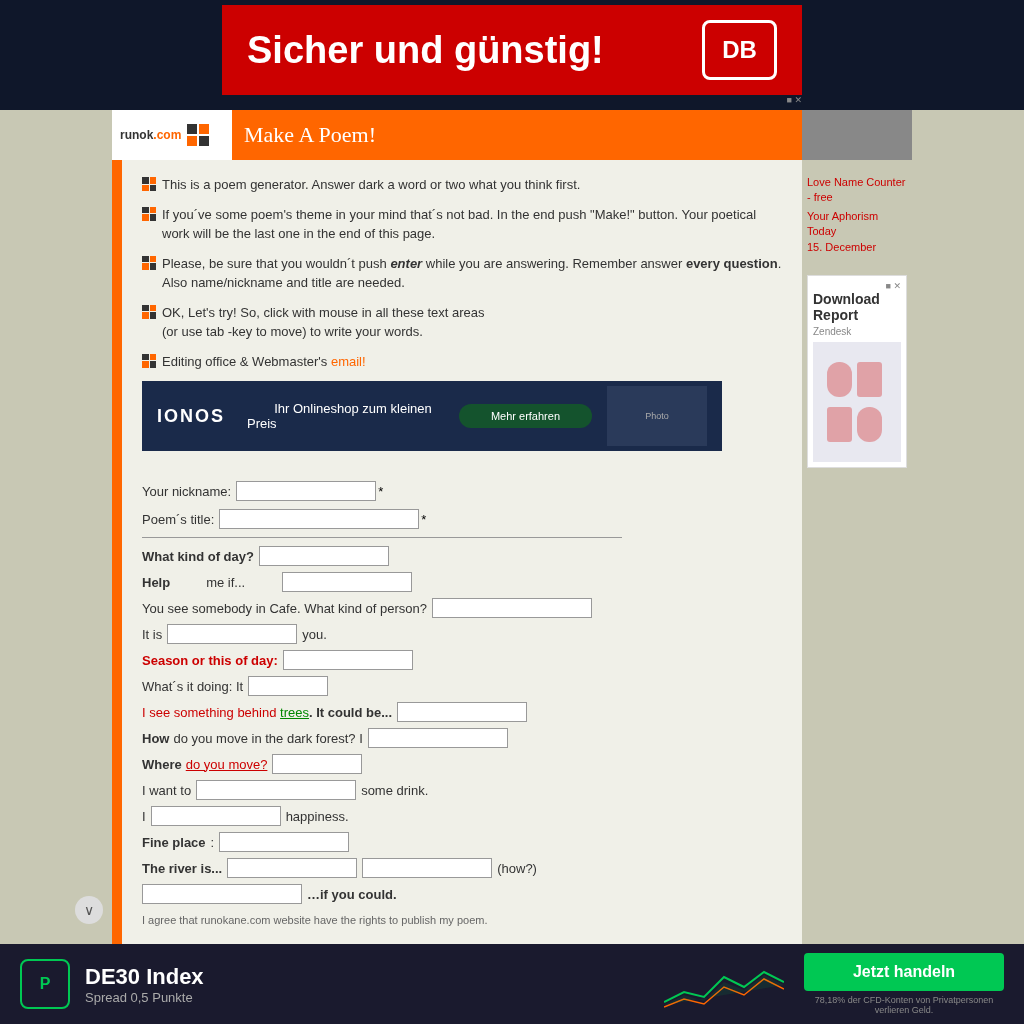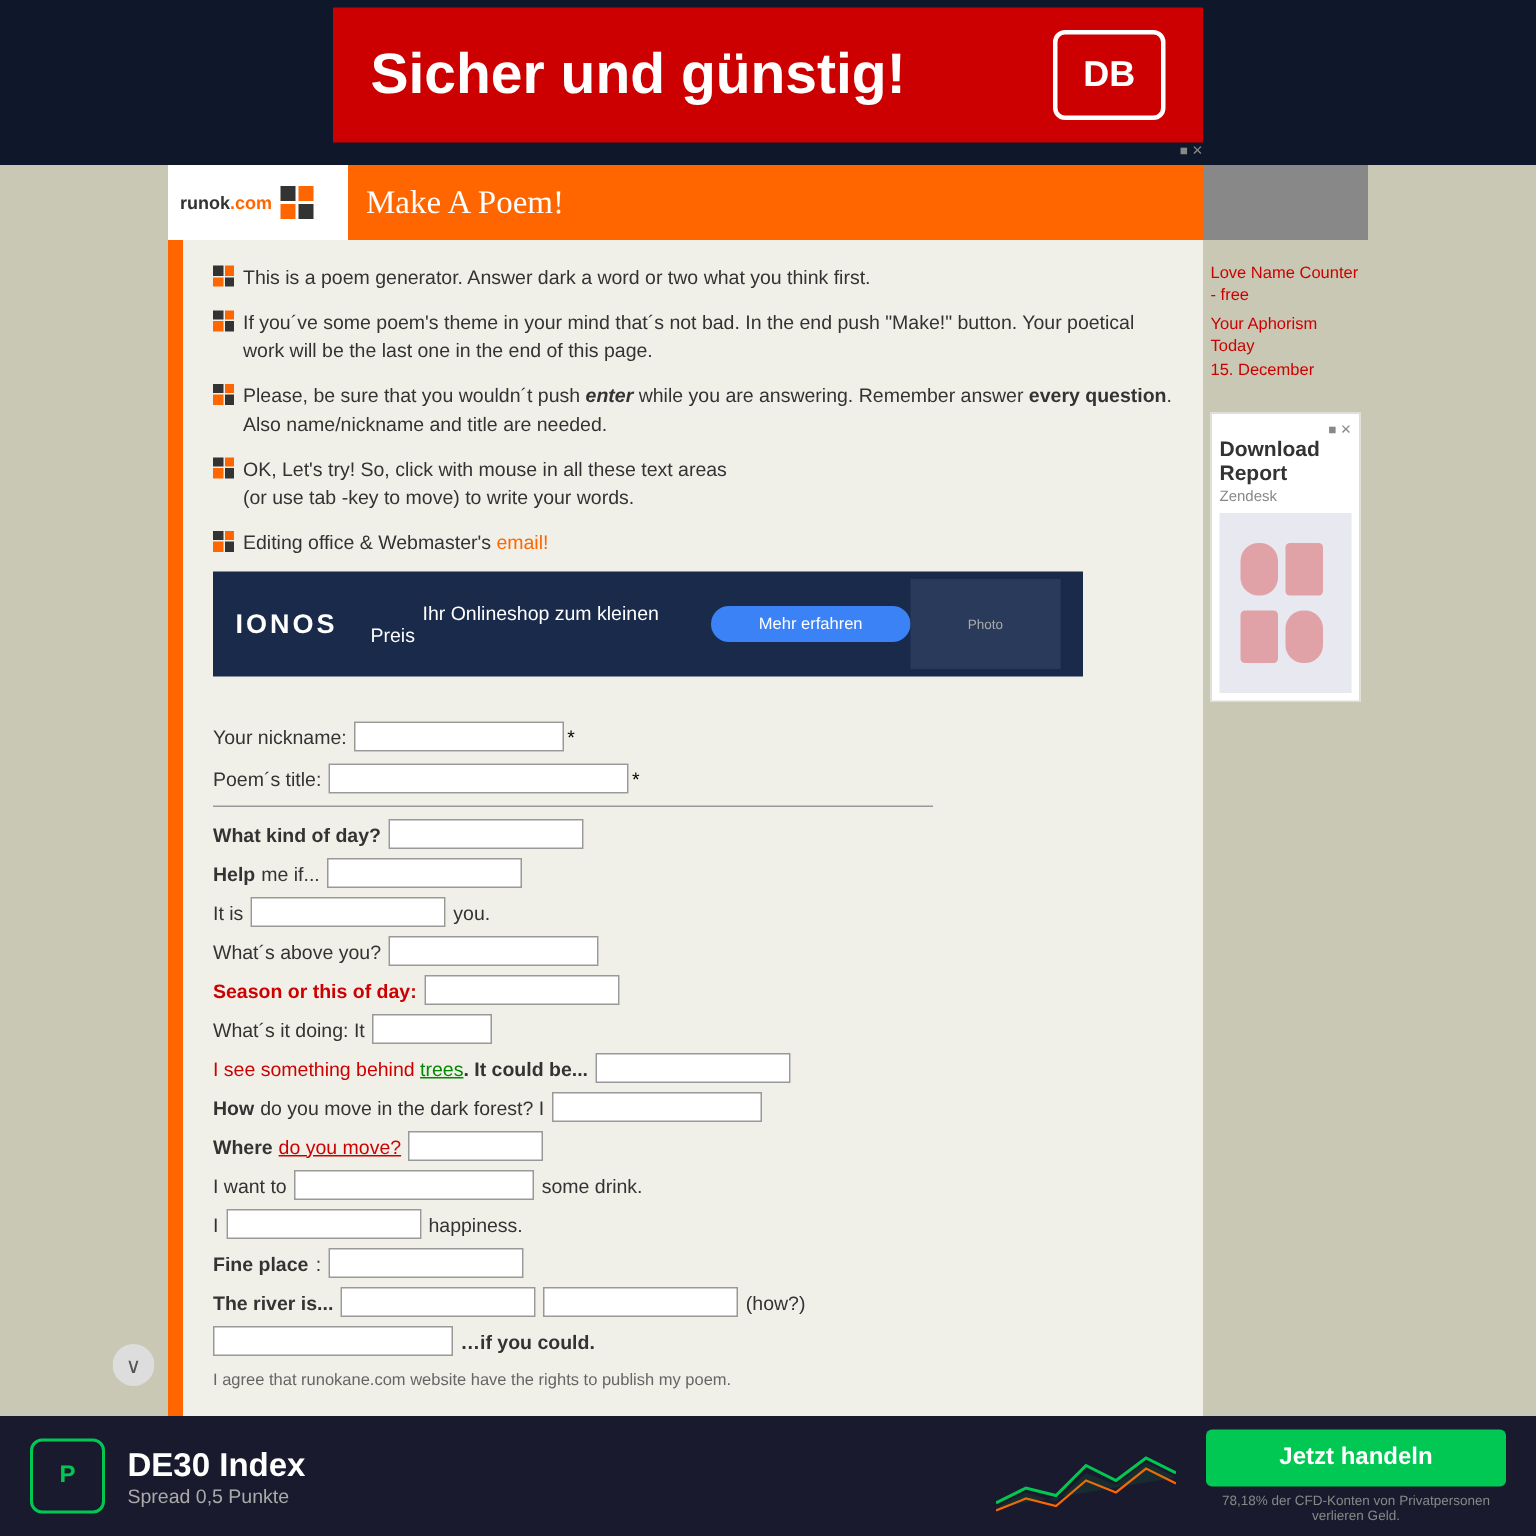--- a/index.html
+++ b/index.html
@@ -96,21 +96,21 @@
         <span>Editing office &amp; Webmaster's </span><a href="#" style="color:#f60; text-decoration:none;">email!</a>
       </span>
     </div>
 
     <div style="background:#1a2a4a; height:70px; display:flex; align-items:center; padding:0 15px; margin:10px 0; width:580px;">
       <div style="color:white; font-size:18px; font-weight:bold; letter-spacing:2px; margin-right:20px; min-width:70px;">IONOS</div>
       <div style="flex:1; color:white;">
         <div style="font-size:13px;text-align:center;">Ihr Onlineshop zum kleinen</div>
         <div style="font-size:13px;">Preis</div>
       </div>
-      <button style="background:#3b82f6; color:white; padding:6px 32px; border:none; border-radius:20px; font-size:11px; cursor:pointer; ">Mehr erfahren</button>
+      <button style="background:#14532d; color:white; padding:6px 32px; border:none; border-radius:20px; font-size:11px; cursor:pointer; margin-right:15px;">Mehr erfahren</button>
       <div style="width:100px; height:60px; background:#2a3a5a; display:flex; align-items:center; justify-content:center; overflow:hidden;">
         <div style="color:#aaa; font-size:9px;">Photo</div>
       </div>
     </div>
 
     <div style="height:20px;"></div>
 
     <div>
 
       <div style="display:flex; align-items:center; margin-bottom:8px;">
@@ -125,37 +125,37 @@
         <span style="margin-left:2px;">*</span>
       </div>
 
       <hr style="border:none; border-top:1px solid #999; margin:8px 0; width:480px; margin-left:0;">
 
       <div style="display:flex; align-items:center; margin-bottom:6px;">
         <strong style="font-size:13px; color:#333; margin-right:5px;">What kind of day?</strong>
         <input type="text" style="border: 1px solid rgb(153, 153, 153); height: 20px; width: 130px; font-size: 12px;">
       </div>
 
-      <div style="display:flex; align-items:center; margin-bottom:6px;">
+      <div style="display:flex; align-items:center; margin-bottom:6px;gap:32px;">
         <strong style="font-size:13px; color:#333; margin-right:4px;">Help</strong>
         <span style="font-size:13px; color:#333; margin-right:5px;">me if...</span>
         <input type="text" style="border: 1px solid rgb(153, 153, 153); height: 20px; width: 130px; font-size: 12px;">
       </div>
 
+      <div style="display:flex; align-items:center; margin-bottom:6px;">
+        <span style="font-size:13px; color:#333; margin-right:5px;">You see somebody in Cafe. What kind of person?</span>
+        <input type="text" style="border: 1px solid rgb(153, 153, 153); height: 20px; width: 160px; font-size: 12px;">
+      </div>
 
       <div style="display:flex; align-items:center; margin-bottom:6px;">
         <span style="font-size:13px; color:#333; margin-right:5px;">It is</span>
         <input type="text" style="border: 1px solid rgb(153, 153, 153); height: 20px; width: 130px; font-size: 12px; margin-right: 5px;">
         <span style="font-size:13px; color:#333;">you.</span>
       </div>
 
-      <div style="display:flex; align-items:center; margin-bottom:6px;">
-        <span style="font-size:13px; color:#333; margin-right:5px;">What´s above you?</span>
-        <input type="text" style="border: 1px solid rgb(153, 153, 153); height: 20px; width: 140px; font-size: 12px;">
-      </div>
 
       <div style="display:flex; align-items:center; margin-bottom:6px;">
         <span style="font-size:13px; color:#cc0000; font-weight:bold; margin-right:5px;">Season or this of day:</span>
         <input type="text" style="border: 1px solid rgb(153, 153, 153); height: 20px; width: 130px; font-size: 12px;">
       </div>
 
       <div style="display:flex; align-items:center; margin-bottom:6px;">
         <span style="font-size:13px; color:#333; margin-right:5px;">What´s it doing: It</span>
         <input type="text" style="border: 1px solid rgb(153, 153, 153); height: 20px; width: 80px; font-size: 12px;">
       </div>

